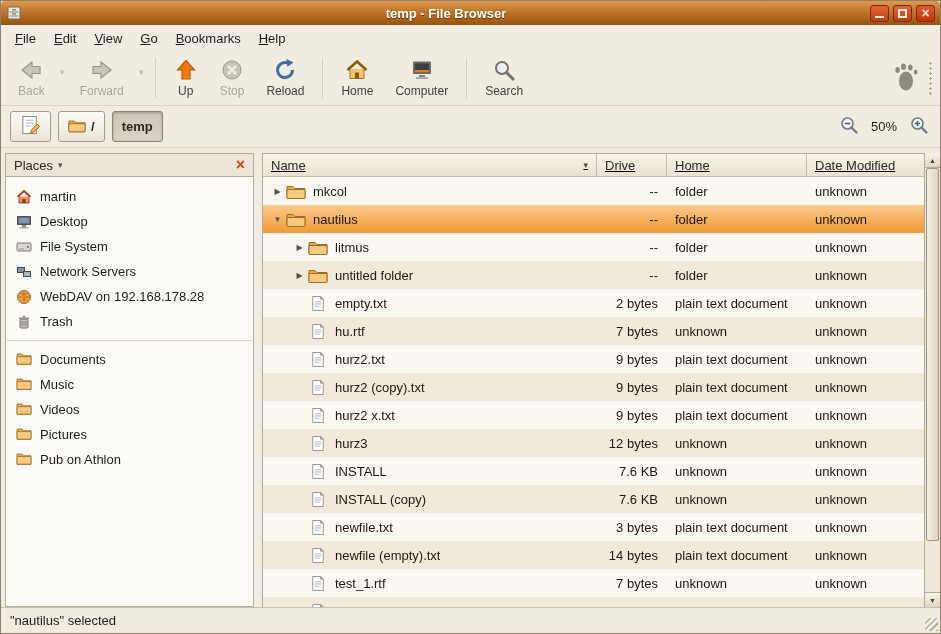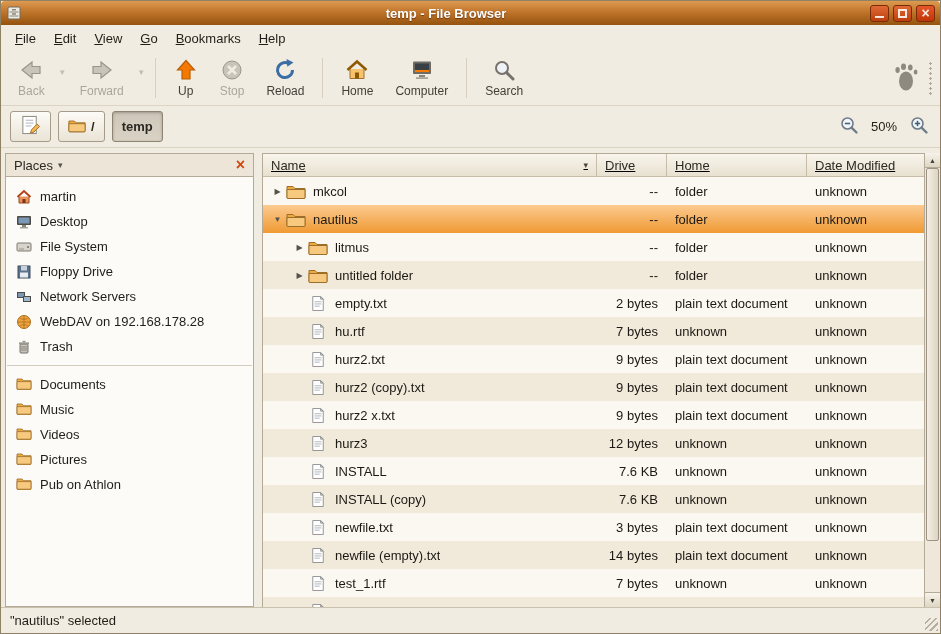--- a/index.html
+++ b/index.html
@@ -315,28 +315,20 @@
           <div class="side-item">
             <span class="sicon"><svg viewBox="0 0 16 16">
                 <rect x="1" y="4" width="14" height="8" rx="1" fill="#D8D4CC" stroke="#7E7A72"></rect>
                 <circle cx="12" cy="8" r="1" fill="#6E6A62"></circle>
                 <line x1="3" y1="10" x2="8" y2="10" stroke="#9A968E"></line>
               </svg></span>
             <span class="slabel">File System</span>
           </div>
           <div class="side-item">
             <span class="sicon"><svg viewBox="0 0 16 16">
-                <rect x="2" y="2" width="12" height="12" fill="#5B718A" stroke="#3C4E63"></rect>
-                <rect x="5" y="2" width="6" height="4.5" fill="#C9D2DC"></rect>
-                <rect x="4" y="8.5" width="8" height="5" fill="#E8EBEF"></rect>
-              </svg></span>
-            <span class="slabel">Floppy Drive</span>
-          </div>
-          <div class="side-item">
-            <span class="sicon"><svg viewBox="0 0 16 16">
                 <rect x="1" y="3" width="8" height="6" fill="#4E4B45"></rect>
                 <rect x="2" y="4" width="6" height="4" fill="#7A97B5"></rect>
                 <rect x="7" y="7" width="8" height="6" fill="#4E4B45"></rect>
                 <rect x="8" y="8" width="6" height="4" fill="#9FB6CC"></rect>
               </svg></span>
             <span class="slabel">Network Servers</span>
           </div>
           <div class="side-item">
             <span class="sicon"><svg viewBox="0 0 16 16">
                 <circle cx="8" cy="8" r="6.5" fill="#F0A33C" stroke="#A86F1E"></circle>

